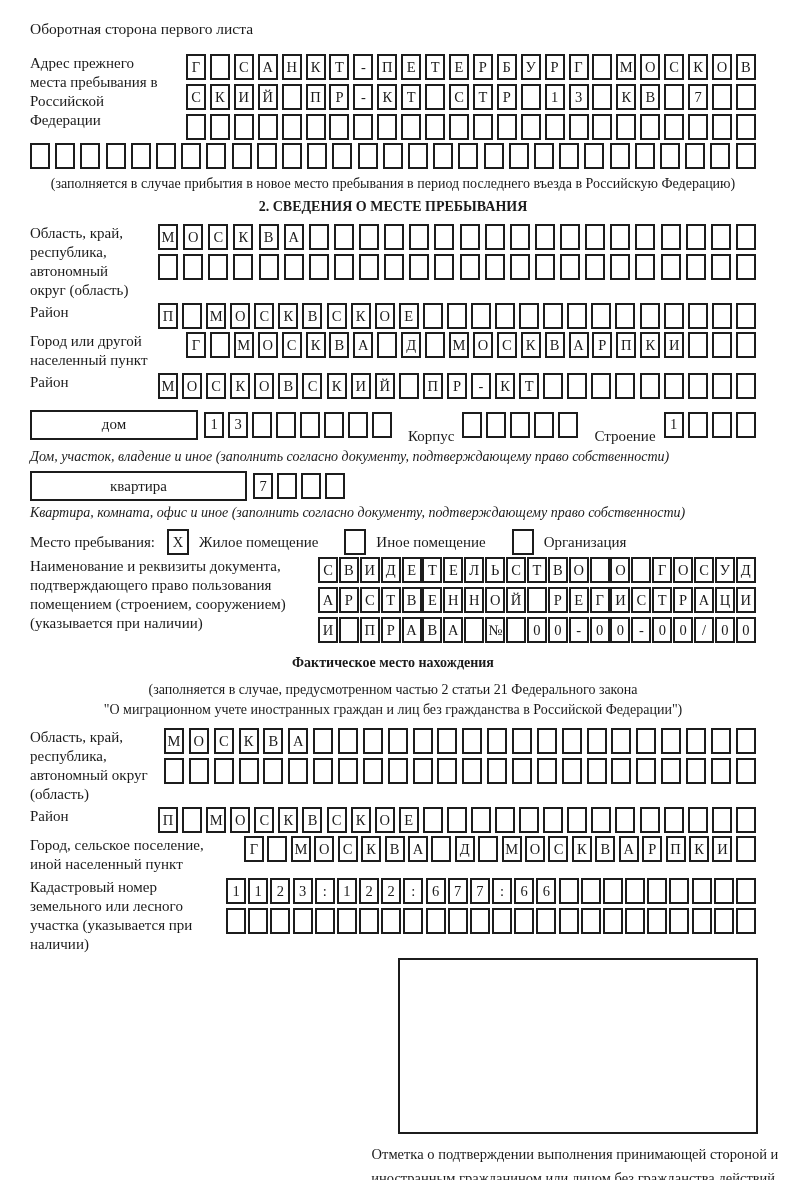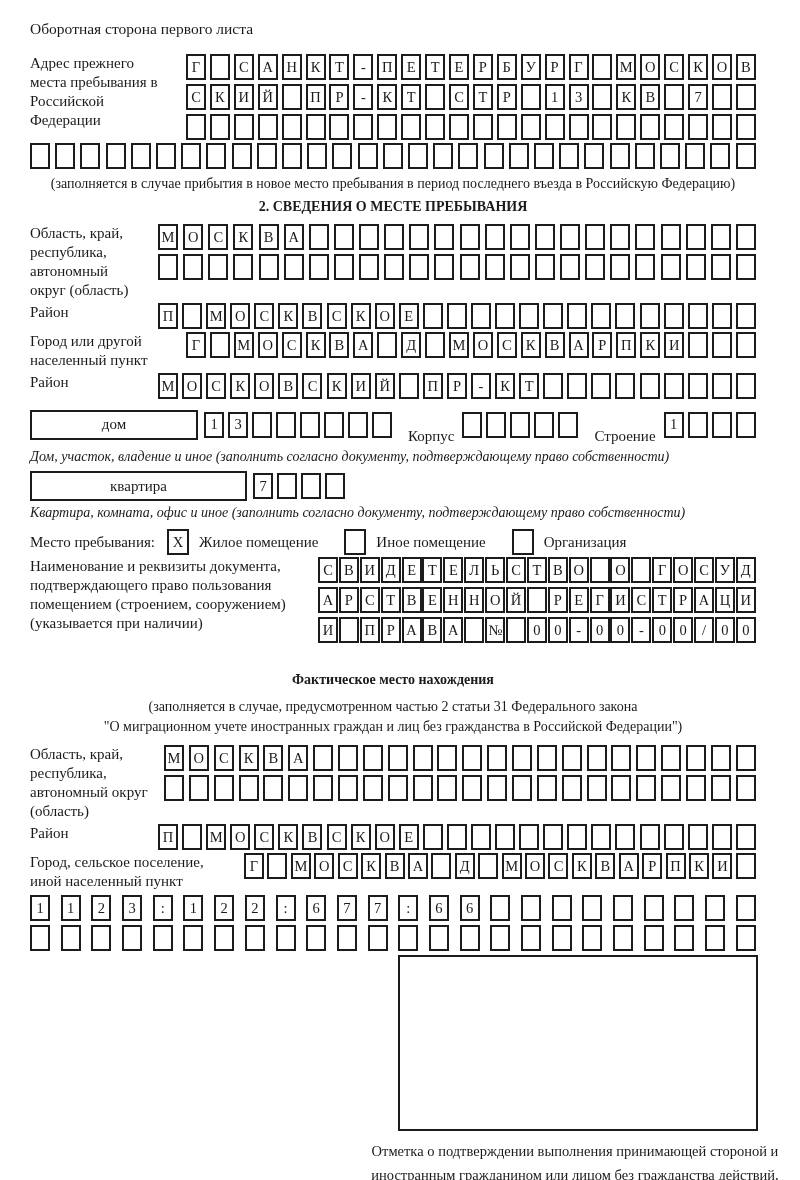--- a/index.html
+++ b/index.html
@@ -464,23 +464,23 @@
           <span class="cell">-</span>
           <span class="cell">0</span>
           <span class="cell">0</span>
           <span class="cell">/</span>
           <span class="cell">0</span>
           <span class="cell">0</span>
         </div>
     </div>
   </div>
 
-  <div class="section-title" style="margin-top:29px;">Фактическое место нахождения</div>
+  <div class="section-title" style="margin-top:12px;">Фактическое место нахождения</div>
   <div class="law-note">
-    <span>(заполняется в случае, предусмотренном частью 2 статьи 31 Федерального закона</span><br>
+    <span>(заполняется в случае, предусмотренном частью 2 статьи 21 Федерального закона</span><br>
     <span>"О миграционном учете иностранных граждан и лиц без гражданства в Российской Федерации")</span>
   </div>
 
   <div class="frow">
     <div class="flabel w118">Область, край, республика, автономный округ (область)</div>
     <div class="fboxes">
       <div class="cells">
           <span class="cell">М</span>
           <span class="cell">О</span>
           <span class="cell">С</span>
@@ -592,20 +592,21 @@
           <span class="cell">Р</span>
           <span class="cell">П</span>
           <span class="cell">К</span>
           <span class="cell">И</span>
           <span class="cell"></span>
         </div>
     </div>
   </div>
 
   <div class="frow" style="margin-top:4px;">
+    <div class="flabel w180">Кадастровый номер земельного или лесного участка (указывается при наличии)</div>
     <div class="fboxes">
       <div class="cells">
           <span class="cell">1</span>
           <span class="cell">1</span>
           <span class="cell">2</span>
           <span class="cell">3</span>
           <span class="cell">:</span>
           <span class="cell">1</span>
           <span class="cell">2</span>
           <span class="cell">2</span>

